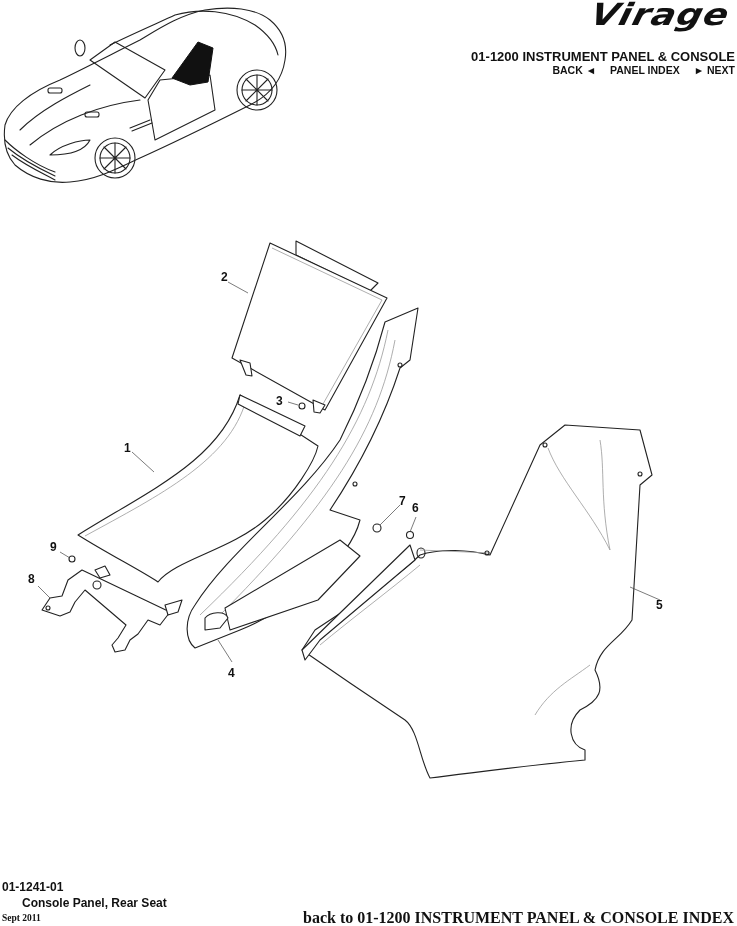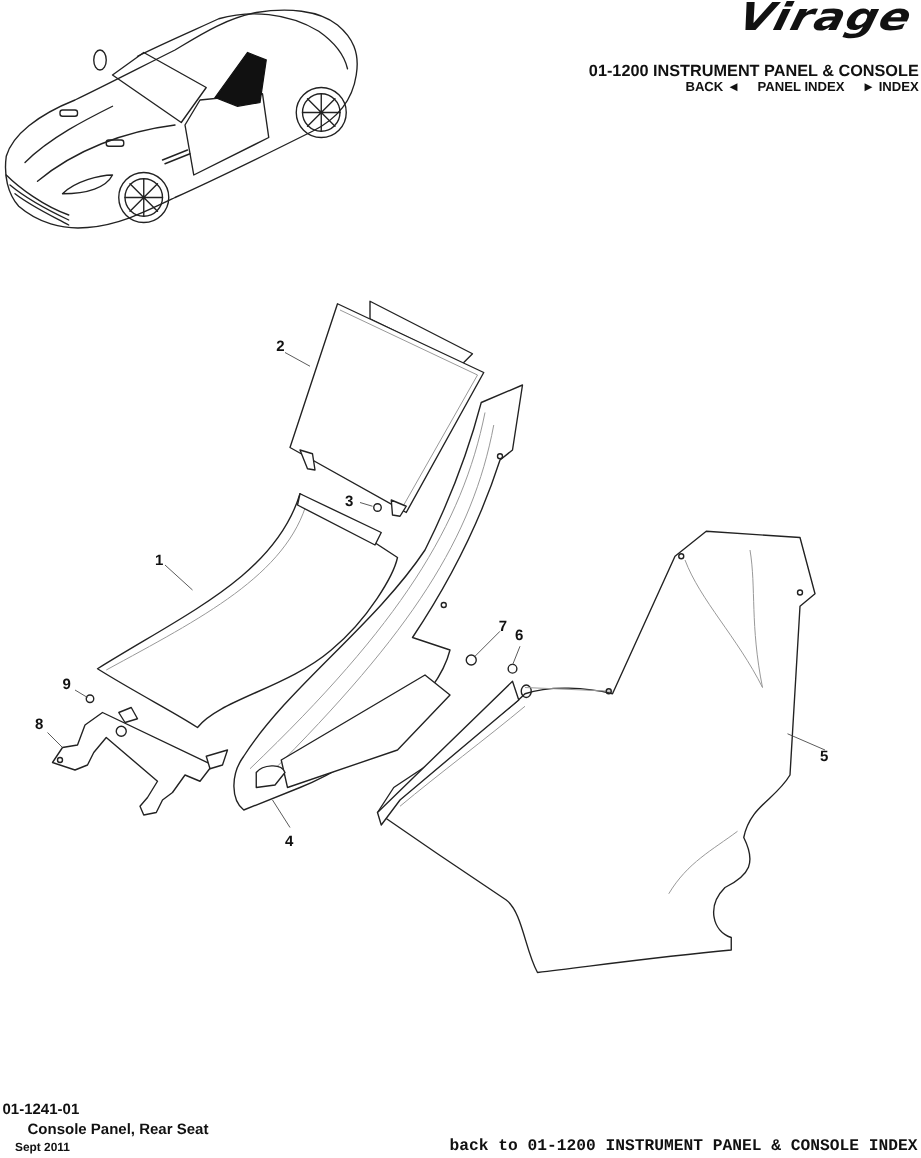--- a/index.html
+++ b/index.html
@@ -11,37 +11,37 @@
            transform:skewX(-14deg) scaleY(0.85); transform-origin:right top; }
   #section-title { right:2px; top:38px; font-size:13px; font-weight:bold; letter-spacing:0px;
                    font-family:"Liberation Sans", sans-serif; white-space:nowrap;margin-top:11px; }
   #nav { right:2px; top:64px; font-size:10.5px; font-weight:bold; white-space:nowrap;
          font-family:"Liberation Sans", sans-serif; }
   #nav span { cursor:pointer; }
   #nav .gap { display:inline-block; width:14px; }
   #footer-left { left:2px; top:880px; font-family:"Liberation Sans", sans-serif; }
   #footer-left .code { font-size:12px; font-weight:bold; line-height:15px; }
   #footer-left .name { font-size:12px; font-weight:bold; line-height:16px;margin-left:20px; }
-  #footer-left .date { font-size:9.5px; font-weight:bold; line-height:15px; font-family:Liberation Sans, sans-serif;margin-left:10px; }
-  #footer-right { right:3px; top:909px; font-size:13px; font-weight:bold; white-space:nowrap;
-                  font-family:Liberation Mono, monospace; cursor:pointer; }
+  #footer-left .date { font-size:9.5px; font-weight:bold; line-height:15px; font-family:Liberation Serif, serif; }
+  #footer-right { right:3px; top:909px; font-size:16px; font-weight:bold; white-space:nowrap;
+                  font-family:Liberation Serif, serif; cursor:pointer; }
   svg { position:absolute; left:0; top:0; }
   .callout { font-family:"Liberation Sans", sans-serif; font-weight:bold; font-size:12px; fill:#111; }
   .ln { fill:none; stroke:#222; stroke-width:1.1; stroke-linejoin:round; stroke-linecap:round; }
   .lnt { fill:none; stroke:#999; stroke-width:0.8; }
   .fillw { fill:#fff; stroke:#222; stroke-width:1.1; stroke-linejoin:round; }
   .leader { stroke:#444; stroke-width:0.7; fill:none; }
 </style>
 </head>
 <body>
 
 <div id="brand" class="abs">Virage</div>
 <div id="section-title" class="abs">01-1200 INSTRUMENT PANEL &amp; CONSOLE</div>
 <div id="nav" class="abs">
-  <span>BACK ◄</span><span class="gap"></span><span>PANEL INDEX</span><span class="gap"></span><span>► INDEX</span>
+  <span>BACK ◄</span><span class="gap"></span><span>PANEL INDEX</span><span class="gap"></span><span>► NEXT</span>
 </div>
 
 <svg width="300" height="200" viewBox="0 0 300 200">
   <g class="ln">
 
     <path d="M5,125 C10,108 30,92 60,80 C85,68 110,55 140,40 C160,28 180,15 205,10 C230,6 255,8 270,20 C282,30 288,42 285,60 C282,80 270,95 250,105 C230,115 180,140 140,158 C115,170 95,180 70,182 C50,184 30,178 15,165 C6,155 3,140 5,125 Z"></path>
 
     <path d="M110,45 C130,35 160,22 175,15 C200,8 230,10 255,25 C265,32 275,42 278,55"></path>
 
     <path d="M90,60 L115,42 L165,70 L145,98 Z"></path>

